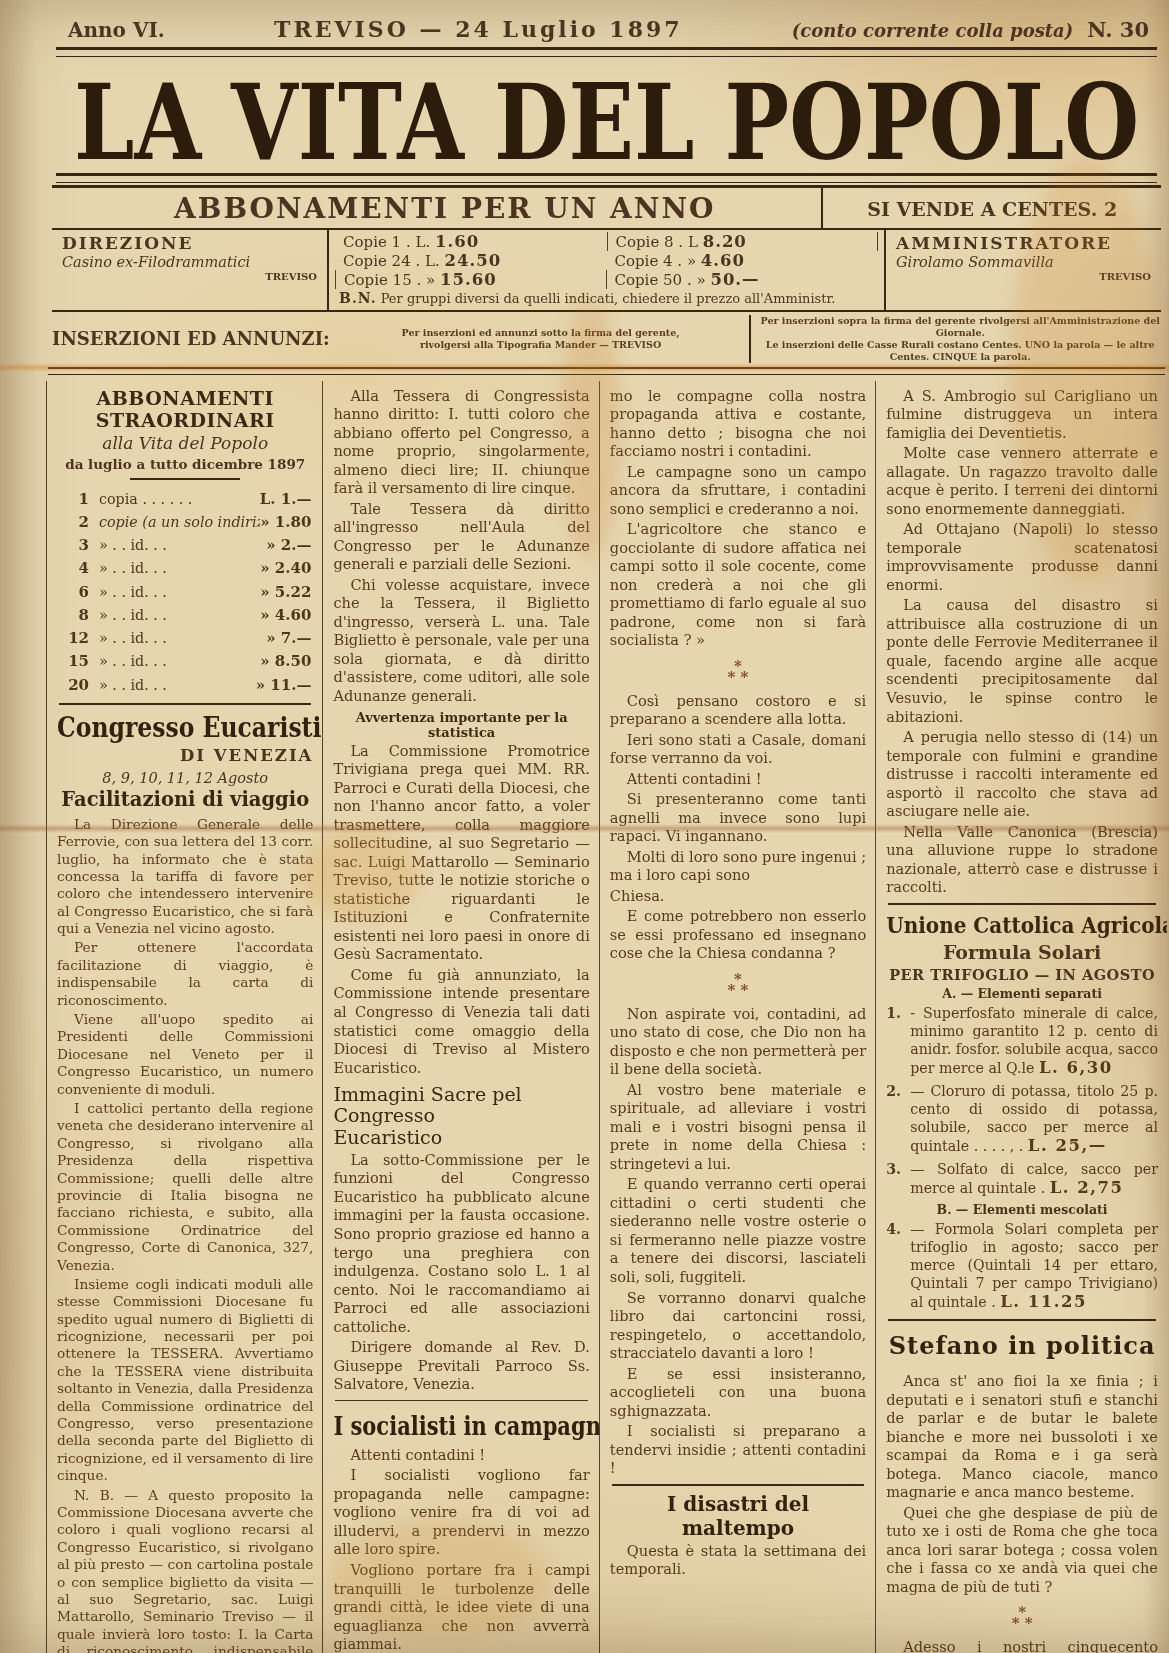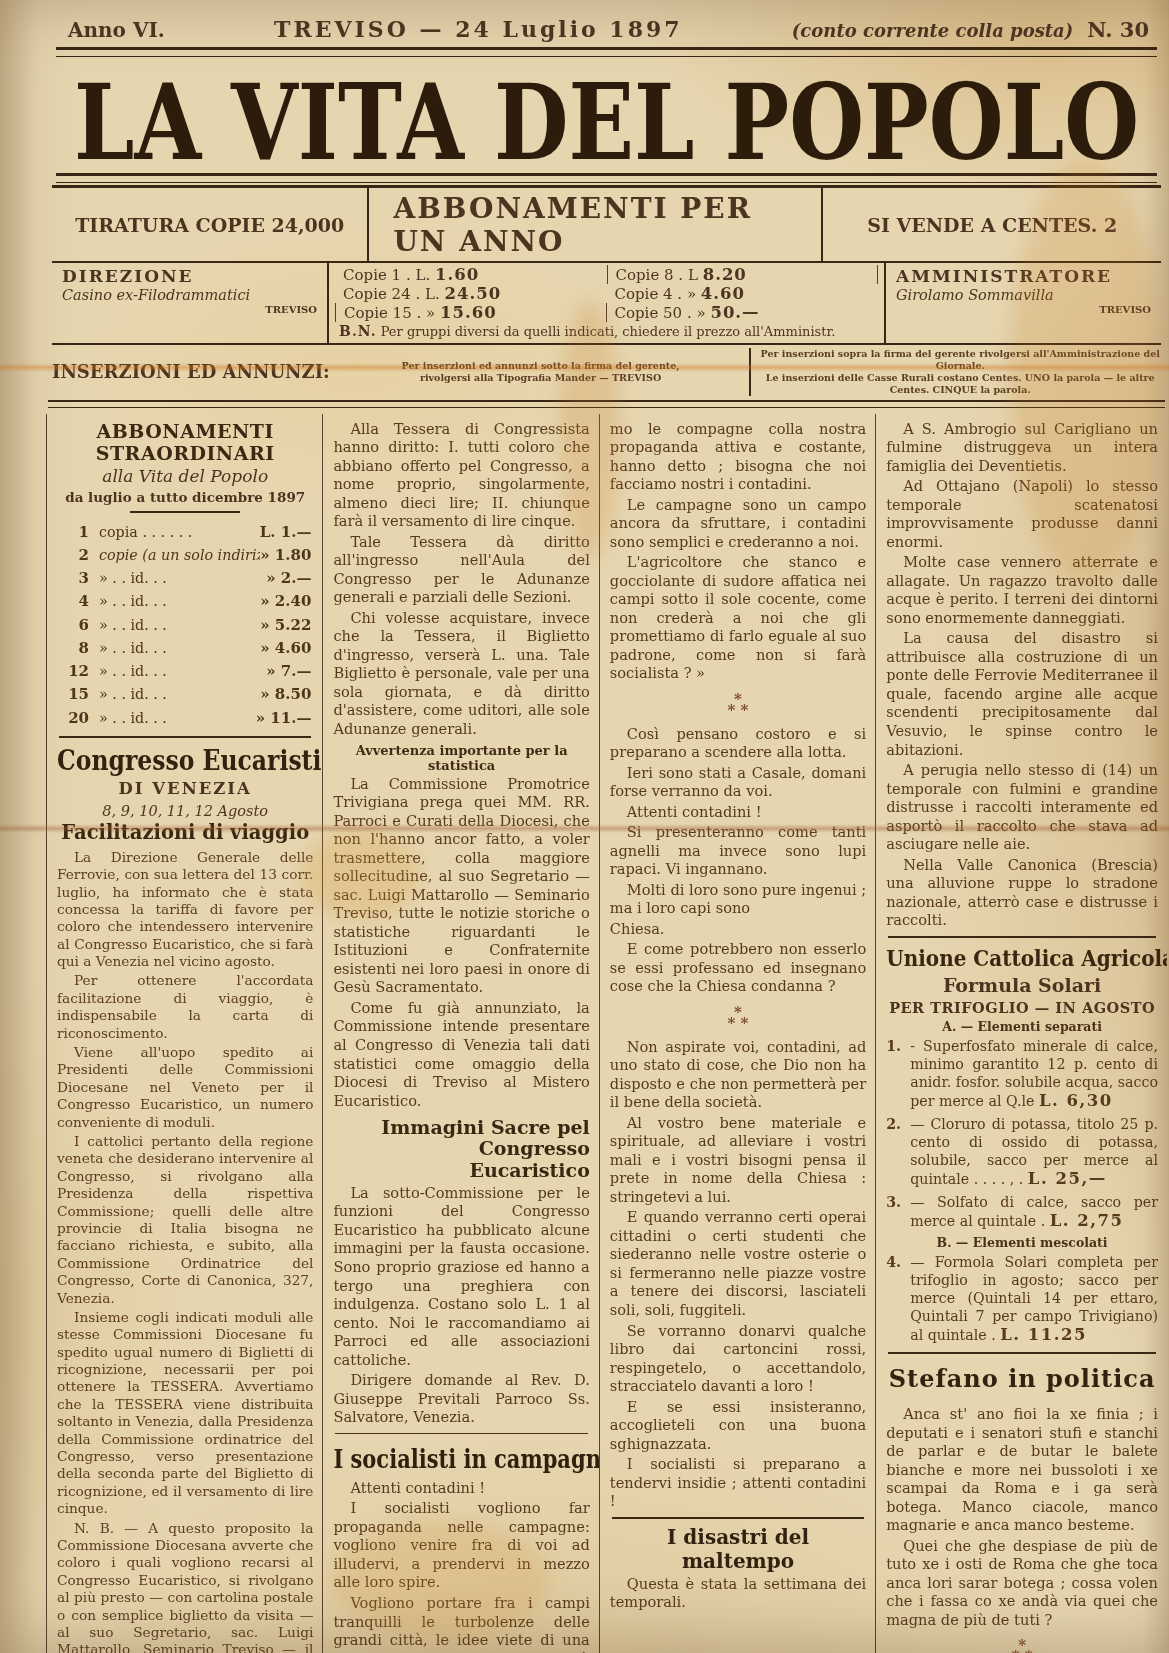--- a/index.html
+++ b/index.html
@@ -81,25 +81,25 @@
   .fullrule{border-top:2.5px solid #3a2714;margin:6px 2px;}
   .thinrule{border-top:1.5px solid #4a3118;margin:6px 2px;}
 
   .rrow{display:flex;font-size:14.3px;line-height:1.55;padding:0 2px;color:#4f351b;}
   .rn{width:30px;text-align:right;font-weight:bold;padding-right:10px;font-size:15px;}
   .rmid{flex:1;white-space:nowrap;overflow:hidden;}
   .i2 .rmid{font-style:italic;}
   .rval{font-weight:bold;font-size:15px;white-space:nowrap;}
 
   .h-cong{font-weight:bold;font-size:23.5px;text-align:center;transform:scaleY(1.2);margin:8px 0 2px;color:#33220f;white-space:nowrap;}
-  .h-diven{font-weight:bold;font-size:16.5px;letter-spacing:2px;text-align:center;margin-top:5px;}
+  .h-diven{font-weight:bold;font-size:16.5px;letter-spacing:2px;text-align:right;margin-top:5px;}
   .h-date{font-style:italic;font-size:14.5px;text-align:center;margin:5px 0 2px;}
   .h-facil{font-weight:bold;font-size:19.5px;text-align:center;margin:2px 0 5px;color:#3a2611;}
   .h-avv{font-weight:bold;font-size:13px;text-align:center;margin:4px 0 2px;color:#422b14;}
-  .h-imm{font-weight:bold;font-size:19px;text-align:right;line-height:1.12;margin:7px 0 3px;color:#3a2611;}
+  .h-imm{font-weight:normal;font-size:19px;text-align:left;line-height:1.12;margin:7px 0 3px;color:#3a2611;}
   .h-soc{font-weight:bold;font-size:21px;text-align:center;transform:scaleY(1.28);margin:12px 0 8px;color:#30200e;white-space:nowrap;}
   .h-dis{font-weight:bold;font-size:20px;text-align:center;margin:5px 0 2px;color:#33220f;}
   .h-uni{font-weight:bold;font-size:20px;text-align:center;transform:scaleY(1.15);margin:8px 0 2px;color:#3a2611;white-space:nowrap;}
   .h-for{font-weight:bold;font-size:19px;text-align:center;margin-top:4px;}
   .h-trif{font-weight:bold;font-size:14.5px;text-align:center;letter-spacing:.5px;margin-top:3px;}
   .h-elem{font-weight:bold;font-size:12.5px;text-align:center;margin:3px 0;color:#4a3118;}
   .h-ste{font-weight:bold;font-size:24px;letter-spacing:1px;text-align:center;margin:10px 0 12px;color:#33220f;white-space:nowrap;}
 
   .asterism{text-align:center;font-weight:bold;font-size:15px;line-height:.72;margin:11px 0 9px;color:#7c4a2c;}
   .item{display:flex;font-size:14.2px;line-height:1.27;margin:0 0 3px;color:#57391d;}
@@ -123,21 +123,20 @@
       <span class="posta">(conto corrente colla posta)</span>
       <span class="numero">N. 30</span>
     </span>
   </div>
   <div class="rule-dbl"></div>
 
   <div class="masthead">LA VITA DEL POPOLO</div>
   <div class="rule-dbl"></div>
 
   <div class="bar1">
-    <div class="c b1l">TIRATURA COPIE 24,000</div>
     <div class="c b1c">ABBONAMENTI PER UN ANNO</div>
     <div class="c b1r">SI VENDE A CENTES. 2</div>
   </div>
 
   <div class="bar2">
     <div class="b2side">
       <div class="b2lab">DIREZIONE</div>
       <div class="b2sub">Casino ex-Filodrammatici</div>
       <div class="b2city">TREVISO</div>
     </div>
@@ -287,22 +286,22 @@
       <p class="p">Se vorranno donarvi qualche libro dai cartoncini rossi, respingetelo, o accettandolo, stracciatelo davanti a loro !</p>
       <p class="p">E se essi insisteranno, accoglieteli con una buona sghignazzata.</p>
       <p class="p">I socialisti si preparano a tendervi insidie ; attenti contadini !</p>
       <div class="fullrule"></div>
       <div class="h-dis">I disastri del maltempo</div>
       <p class="p">Questa è stata la settimana dei temporali.</p>
     </div>
 
     <div class="col col4">
       <p class="p">A S. Ambrogio sul Carigliano un fulmine distruggeva un intera famiglia dei Deventietis.</p>
+      <p class="p">Molte case vennero atterrate e allagate. Un ragazzo travolto dalle acque è perito. I terreni dei dintorni sono enormemente danneggiati.</p>
       <p class="p">Ad Ottajano (Napoli) lo stesso temporale scatenatosi improvvisamente produsse danni enormi.</p>
-      <p class="p">Molte case vennero atterrate e allagate. Un ragazzo travolto dalle acque è perito. I terreni dei dintorni sono enormemente danneggiati.</p>
       <p class="p">La causa del disastro si attribuisce alla costruzione di un ponte delle Ferrovie Mediterranee il quale, facendo argine alle acque scendenti precipitosamente dal Vesuvio, le spinse contro le abitazioni.</p>
       <p class="p">A perugia nello stesso di (14) un temporale con fulmini e grandine distrusse i raccolti interamente ed asportò il raccolto che stava ad asciugare nelle aie.</p>
       <p class="p">Nella Valle Canonica (Brescia) una alluvione ruppe lo stradone nazionale, atterrò case e distrusse i raccolti.</p>
       <div class="fullrule"></div>
       <div class="h-uni">Unione Cattolica Agricola</div>
       <div class="h-for">Formula Solari</div>
       <div class="h-trif">PER TRIFOGLIO — IN AGOSTO</div>
       <div class="h-elem">A. — Elementi separati</div>
       <div class="item">
         <span class="num">1.</span>

